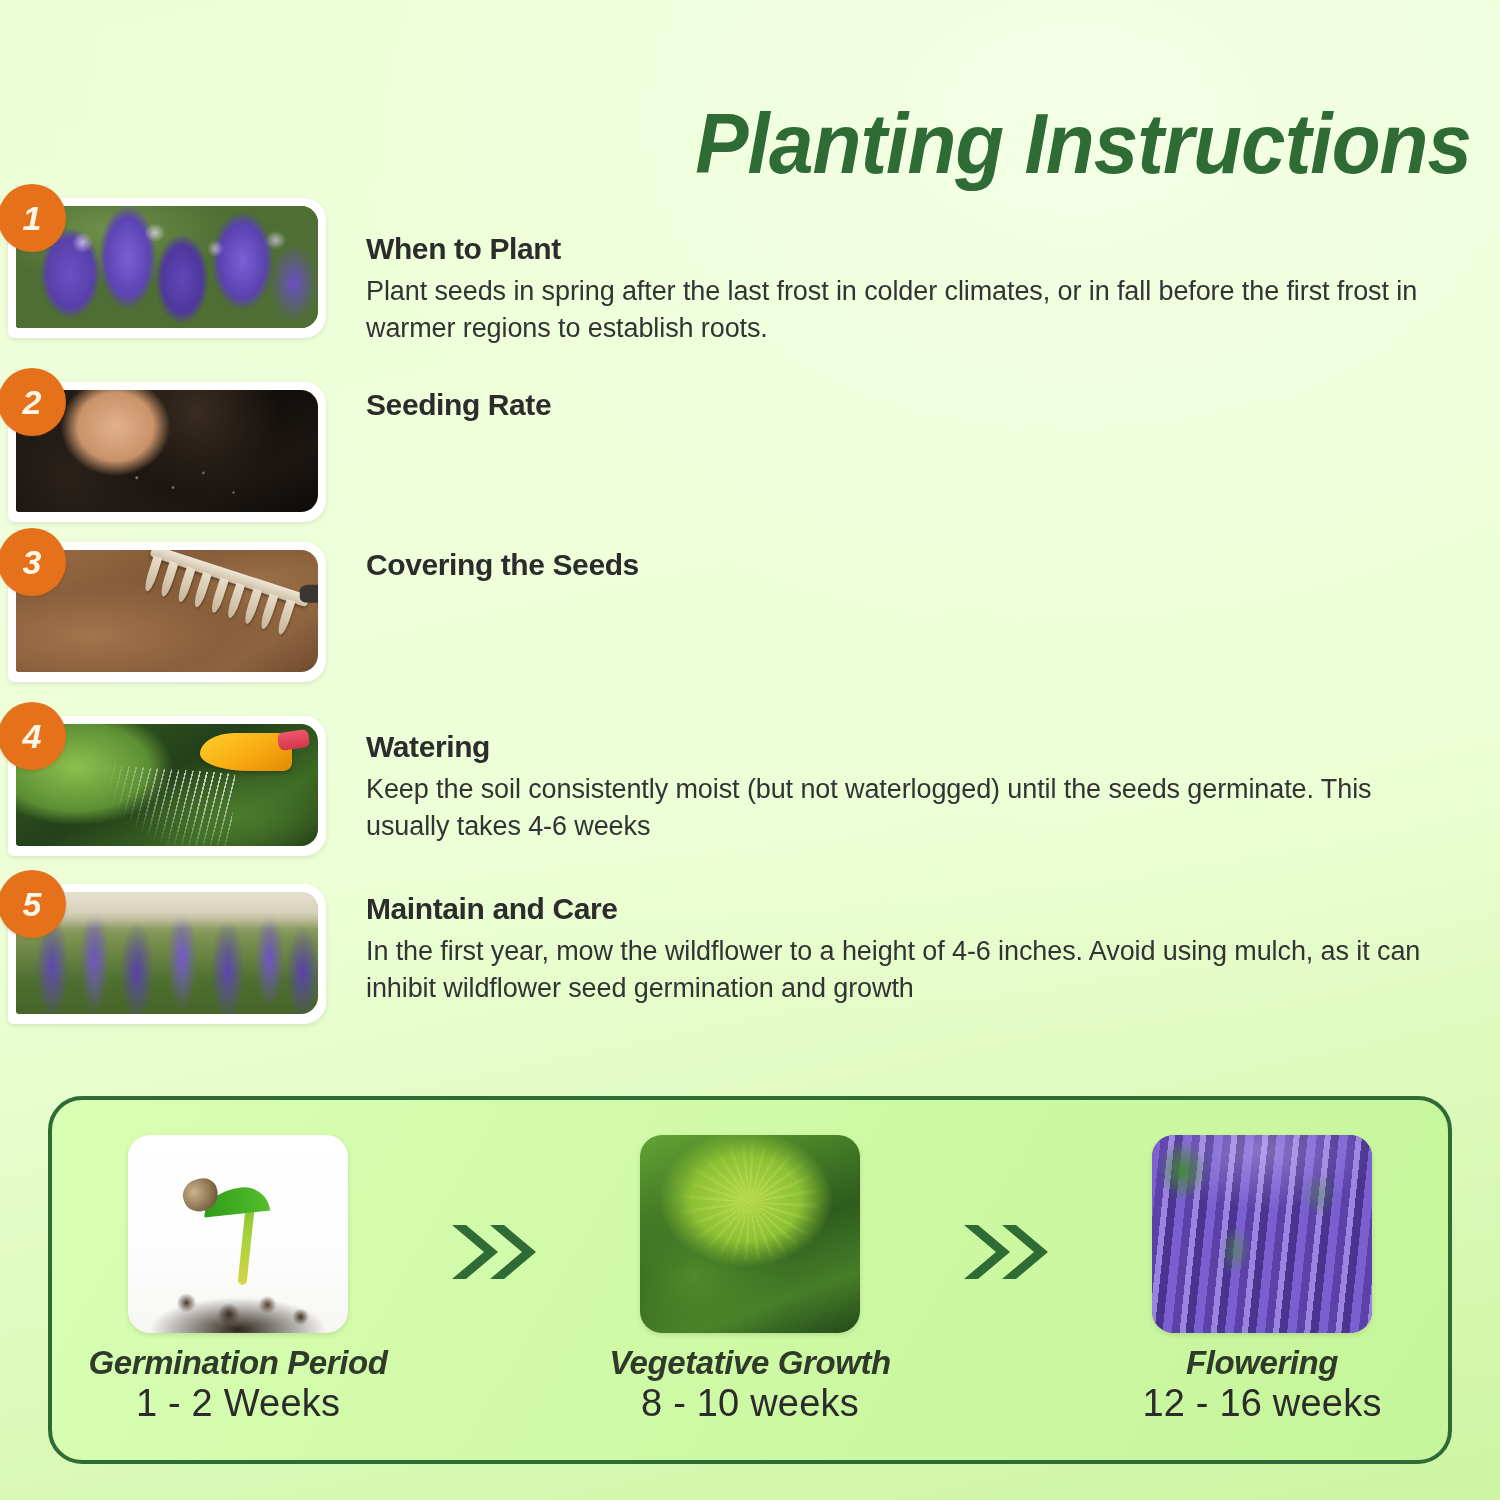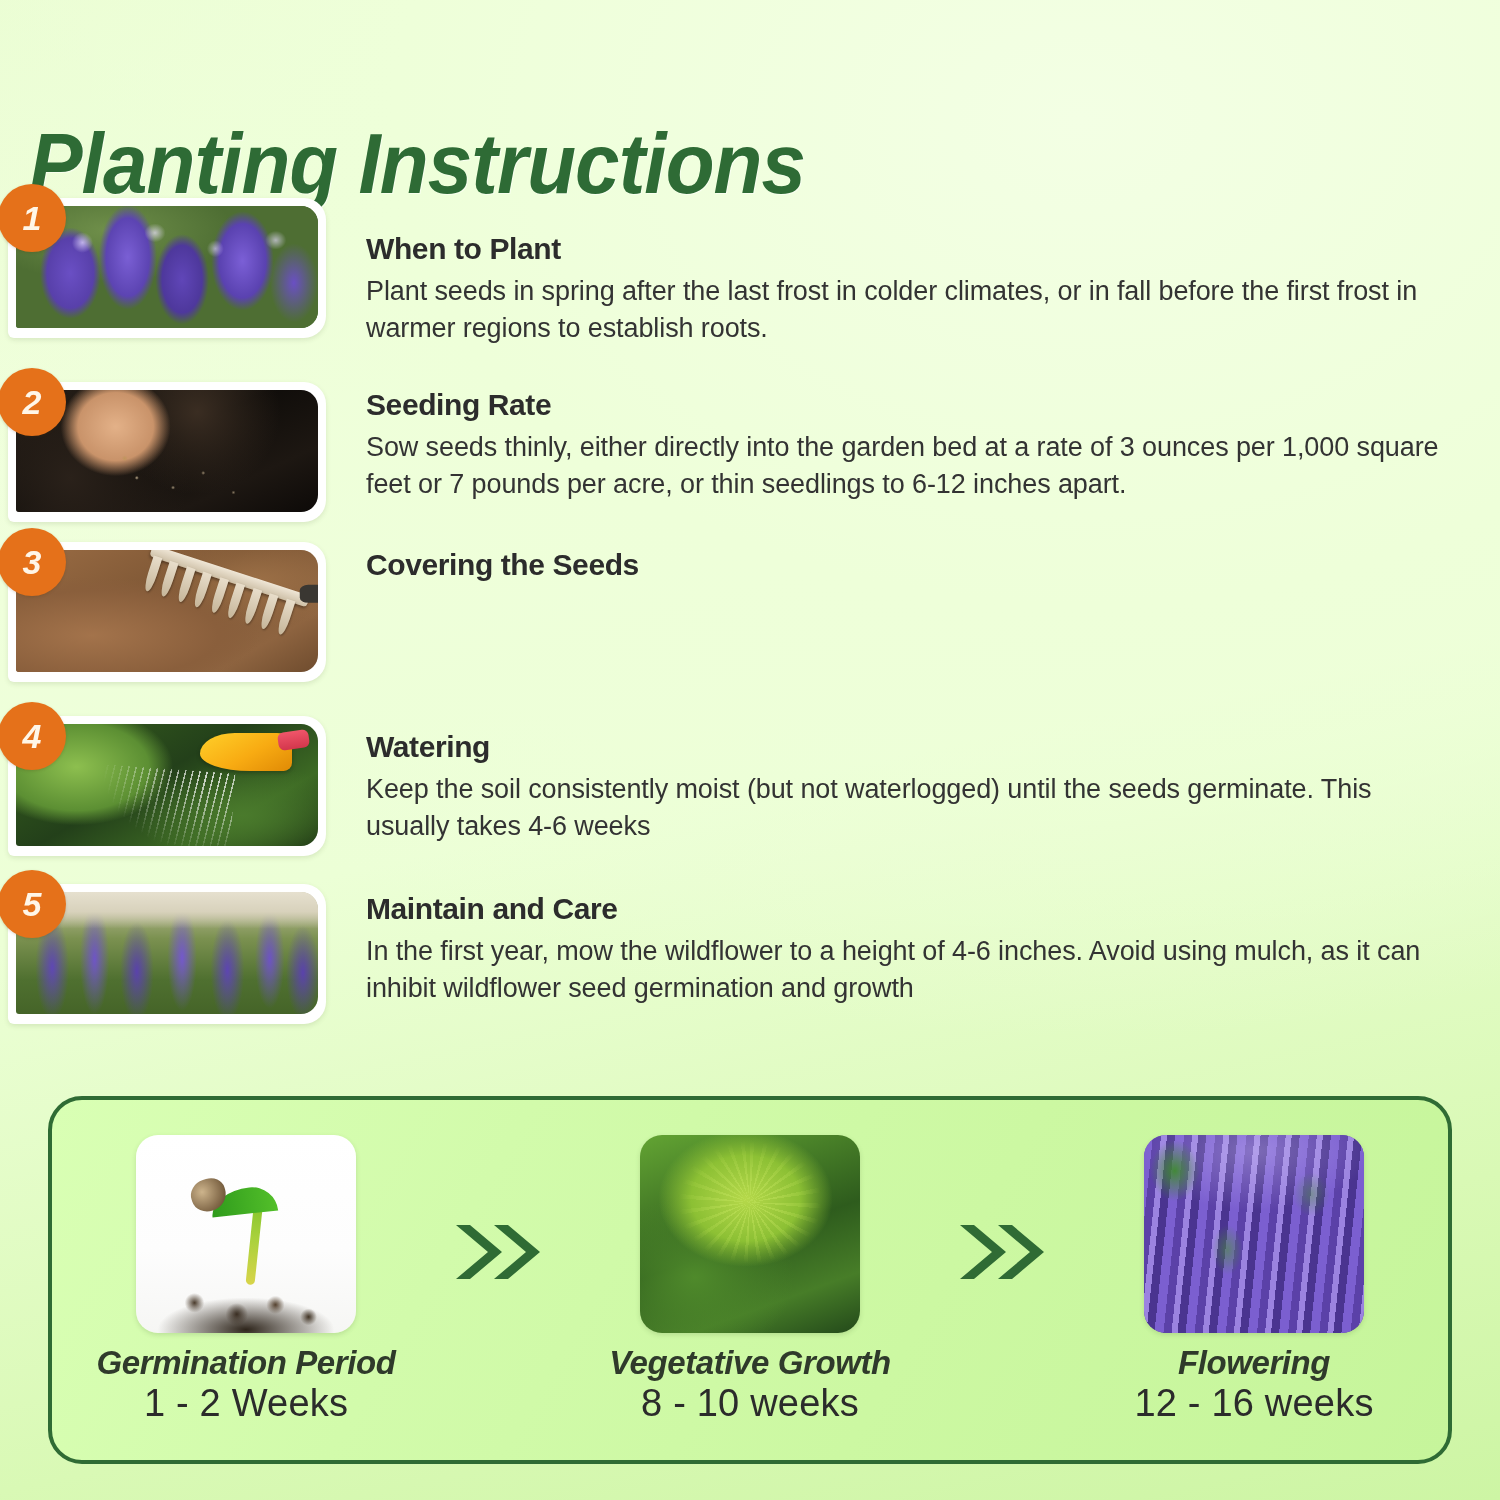--- a/index.html
+++ b/index.html
@@ -21,22 +21,22 @@
     box-sizing: border-box;
     background:
       radial-gradient(ellipse 120% 85% at 72% 8%, #f3ffe4 0%, #eeffd9 38%, rgba(238,255,217,0) 72%),
       linear-gradient(168deg, #eafdd2 0%, #f0ffdd 26%, #ecffd6 52%, #d9f9b5 82%, #cdf5a4 100%);
     overflow: hidden;
   }
 
   
   .title-wrap {
     width: 100%;
-    text-align: left;
-    padding-top: 62px;
+    text-align: right;
+    padding-top: 42px;
   }
   .title {
     display: inline-block;
     font-family: "Liberation Sans Narrow", "Liberation Sans", sans-serif;
     font-size: 86px;
     line-height: 1;
     font-weight: bold;
     font-style: italic;
     letter-spacing: -1px;
     color: #2e6b35;
@@ -289,21 +289,21 @@
     left: 48px;
     top: 1096px;
     width: 1404px;
     height: 368px;
     box-sizing: border-box;
     border: 4px solid #2f6b34;
     border-radius: 34px;
     background: linear-gradient(120deg, #d9ffb4 0%, #d2fbab 30%, #ccf8a2 62%, #c6f59b 100%);
     display: flex;
     align-items: center;
-    padding: 0 34px;
+    padding: 0 26px;
   }
   .tl-stage {
     width: 320px;
     text-align: center;
   }
   .tl-thumb {
     width: 220px;
     height: 198px;
     margin: 0 auto 12px auto;
     border-radius: 22px;
@@ -453,21 +453,20 @@
       <div class="step-media">
         <div class="photo-frame">
           <div class="badge">2</div>
           <div class="photo">
             <div class="art art-soil-dark"></div>
           </div>
         </div>
       </div>
       <div class="step-text">
         <h2 class="step-heading">Seeding Rate</h2>
-        <p class="step-body">Sow seeds thinly, either directly into the garden bed at a rate of 3 ounces per 1,000 square feet or 7 pounds per acre, or thin seedlings to 6-12 inches apart.</p>
       </div>
     </div>
 
     <div class="step s3">
       <div class="step-media">
         <div class="photo-frame">
           <div class="badge">3</div>
           <div class="photo">
             <div class="art art-soil-brown">
               <div class="rake">

